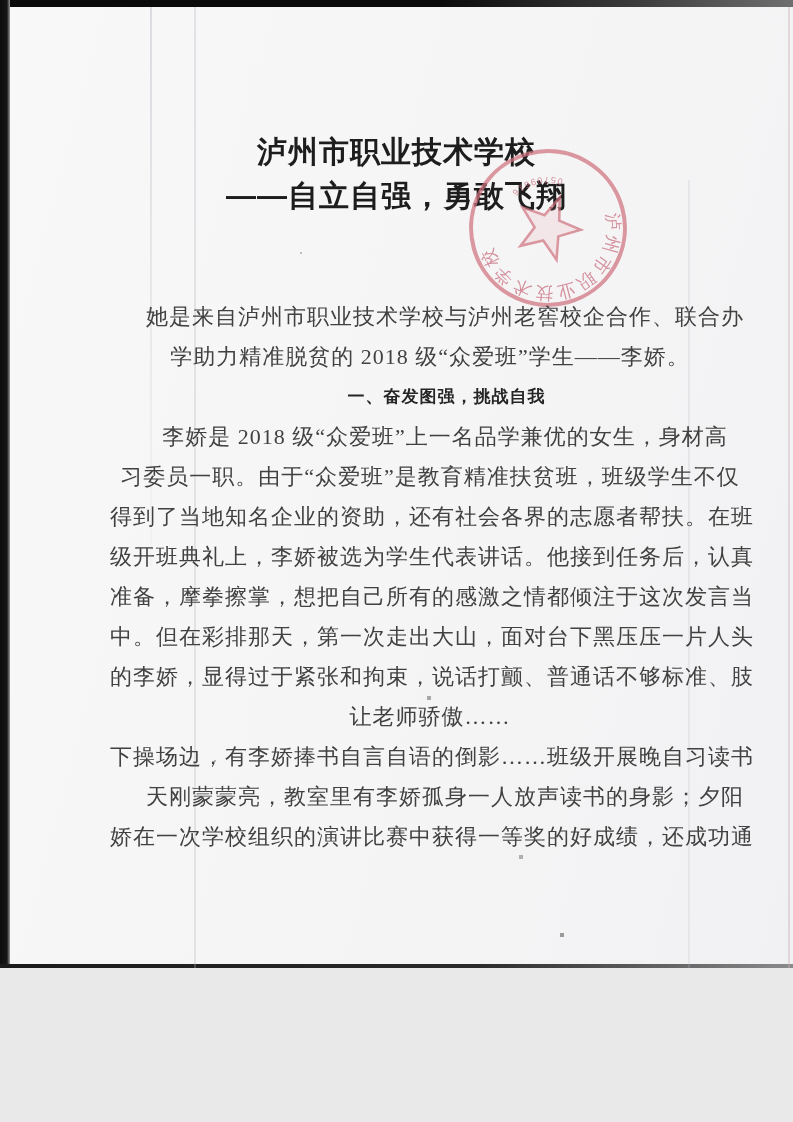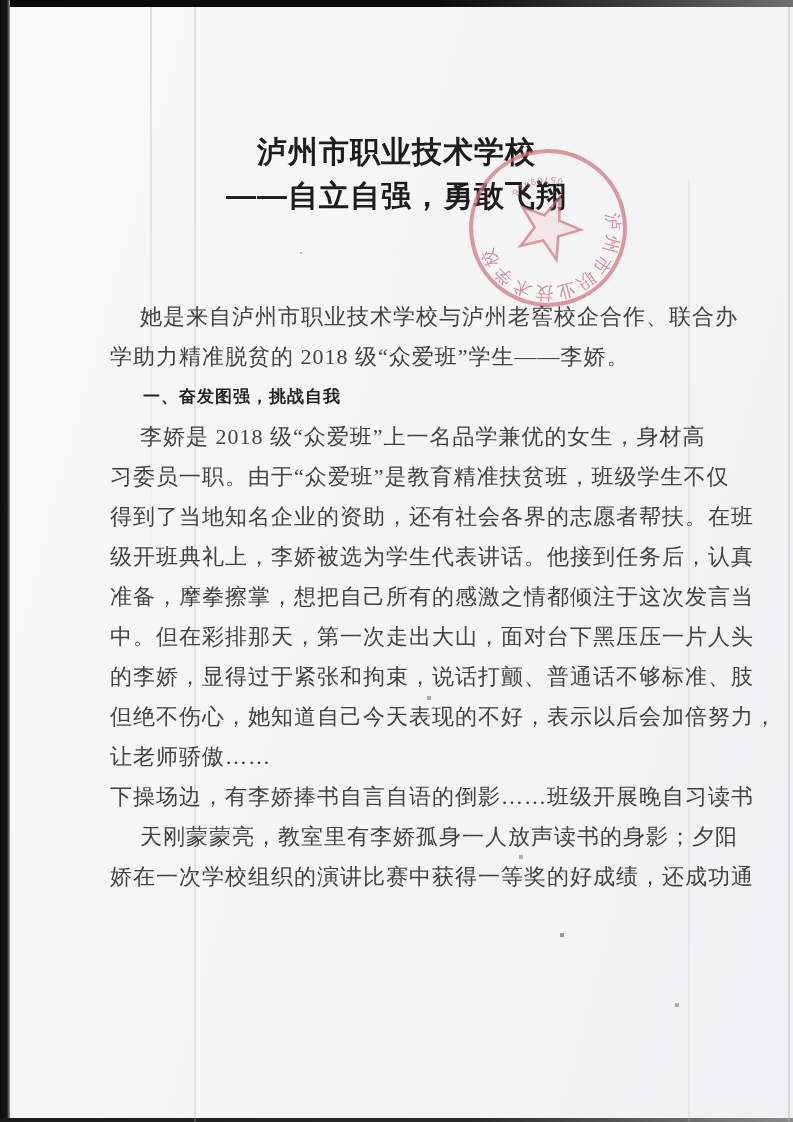--- a/index.html
+++ b/index.html
@@ -1,17 +1,17 @@
 <!DOCTYPE html>
 <html><head>
 <meta charset="utf-8">
 <style>
   html,body{margin:0;padding:0;background:#e9e9ea;}
   .scan{
-    position:relative;width:793px;height:1122px;overflow:hidden;
+    position:relative;width:793px;height:968px;overflow:hidden;
     background:linear-gradient(105deg,#f8f8f9 0%,#f5f5f6 55%,#f1f1f3 100%);
     font-family:"Liberation Sans","DejaVu Sans",sans-serif;
   }
   
   .edge-top{position:absolute;left:0;top:0;width:100%;height:7px;
     background:linear-gradient(to right,#0b0b0b 0%,#0b0b0b 55%,#3b3b3b 80%,#6f6f6f 100%);}
   .edge-left{position:absolute;left:0;top:0;width:10px;height:100%;
     background:linear-gradient(to right,#0d0d0d 0%,#161616 70%,#9a9a9a 100%);}
   .edge-bottom{position:absolute;left:0;bottom:0;width:100%;height:4px;
     background:linear-gradient(to right,#1a1a1a 0%,#2a2a2a 60%,#8a8a8a 100%);}
@@ -22,21 +22,21 @@
   .crease-3{left:688px;top:180px;height:942px;background:rgba(185,185,195,.22);}
   .crease-4{left:788px;top:7px;height:1115px;background:rgba(200,175,180,.40);}
   .specks{position:absolute;left:0;top:0;width:2px;height:2px;background:transparent;
     box-shadow:561px 934px 0 1px #9b9b9b,428px 697px 0 1px #a8a8a8,520px 856px 0 1px #b0b0b0,
                300px 252px 0 0 #bdbdbd,676px 1004px 0 1px #ababab,214px 760px 0 0 #b5b5b5;}
   
   .title-block{position:absolute;left:0;right:0;top:130px;text-align:center;}
   .title-line{height:44px;line-height:44px;font-size:30px;font-weight:700;color:#1d1d1d;
     letter-spacing:1px;white-space:nowrap;}
   
-  .body-text{position:absolute;left:110px;top:297px;width:640px;color:#414141;}
+  .body-text{position:absolute;left:110px;top:297px;width:640px;color:#414141;text-align:center;}
   .line{height:40px;line-height:40px;font-size:22px;letter-spacing:1px;white-space:nowrap;
     font-family:"Liberation Serif","DejaVu Serif",serif;}
   .line.p-first,.line.p-end-short{padding-left:30px;}
   .line.p-first{padding-left:30px;}
   .line.h{padding-left:33px;font-family:"Liberation Sans","DejaVu Sans",sans-serif;
     font-weight:700;color:#252525;font-size:17px;}
   
   .stamp{position:absolute;left:466px;top:146px;width:164px;height:164px;opacity:.72;}
   .stamp text{font-family:"Liberation Sans","DejaVu Sans",sans-serif;}
 </style>
@@ -81,20 +81,19 @@
       <div class="line p-first">她是来自泸州市职业技术学校与泸州老窖校企合作、联合办</div>
       <div class="line p">学助力精准脱贫的 2018 级“众爱班”学生——李娇。</div>
       <div class="line h">一、奋发图强，挑战自我</div>
       <div class="line p-first">李娇是 2018 级“众爱班”上一名品学兼优的女生，身材高</div>
       <div class="line p">习委员一职。由于“众爱班”是教育精准扶贫班，班级学生不仅</div>
       <div class="line p">得到了当地知名企业的资助，还有社会各界的志愿者帮扶。在班</div>
       <div class="line p">级开班典礼上，李娇被选为学生代表讲话。他接到任务后，认真</div>
       <div class="line p">准备，摩拳擦掌，想把自己所有的感激之情都倾注于这次发言当</div>
       <div class="line p">中。但在彩排那天，第一次走出大山，面对台下黑压压一片人头</div>
       <div class="line p">的李娇，显得过于紧张和拘束，说话打颤、普通话不够标准、肢</div>
-      <div class="line p">但绝不伤心，她知道自己今天表现的不好，表示以后会加倍努力，</div>
       <div class="line p">让老师骄傲……</div>
       <div class="line p">下操场边，有李娇捧书自言自语的倒影……班级开展晚自习读书</div>
       <div class="line p-first">天刚蒙蒙亮，教室里有李娇孤身一人放声读书的身影；夕阳</div>
       <div class="line p">娇在一次学校组织的演讲比赛中获得一等奖的好成绩，还成功通</div>
     </div>
 
 </div>
 
 </body></html>

